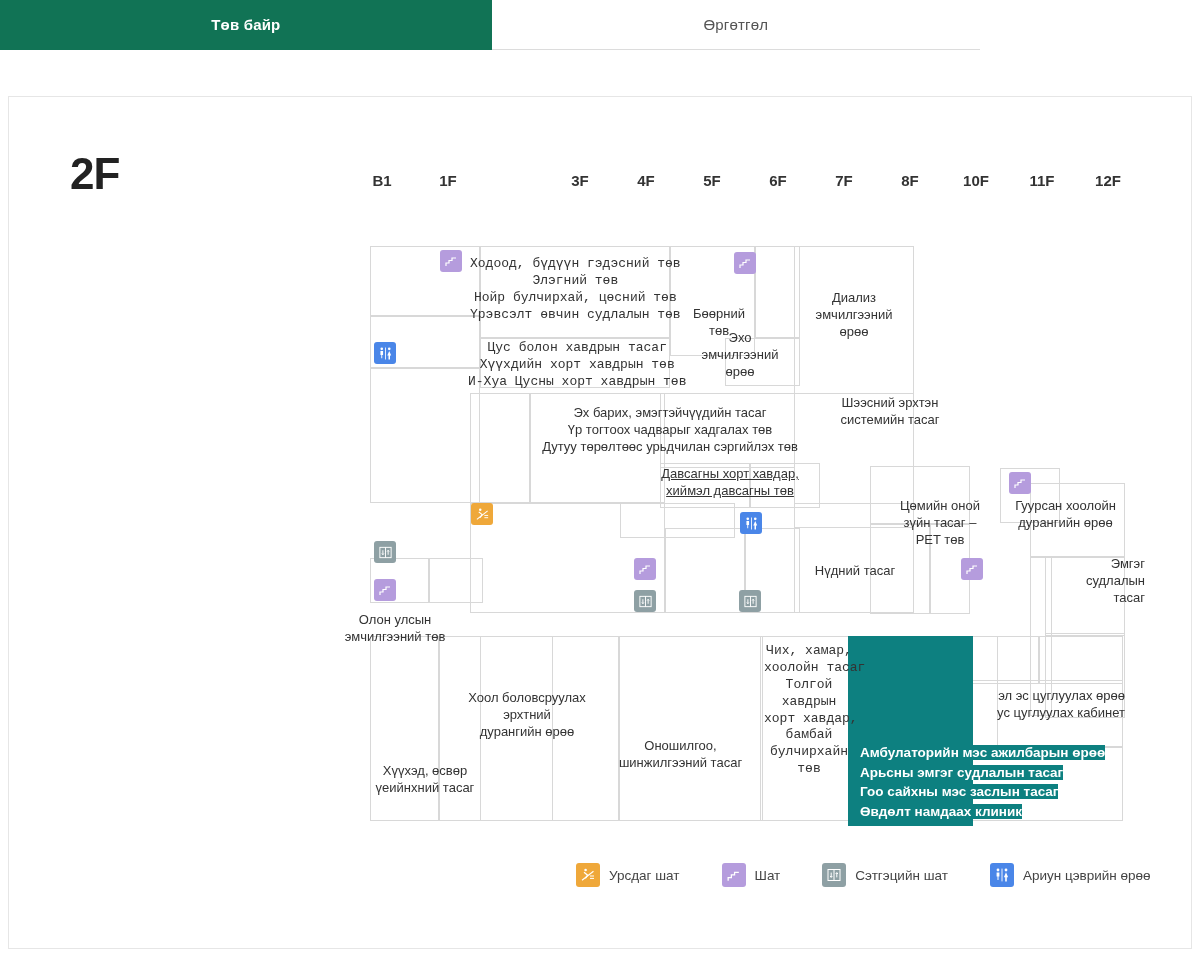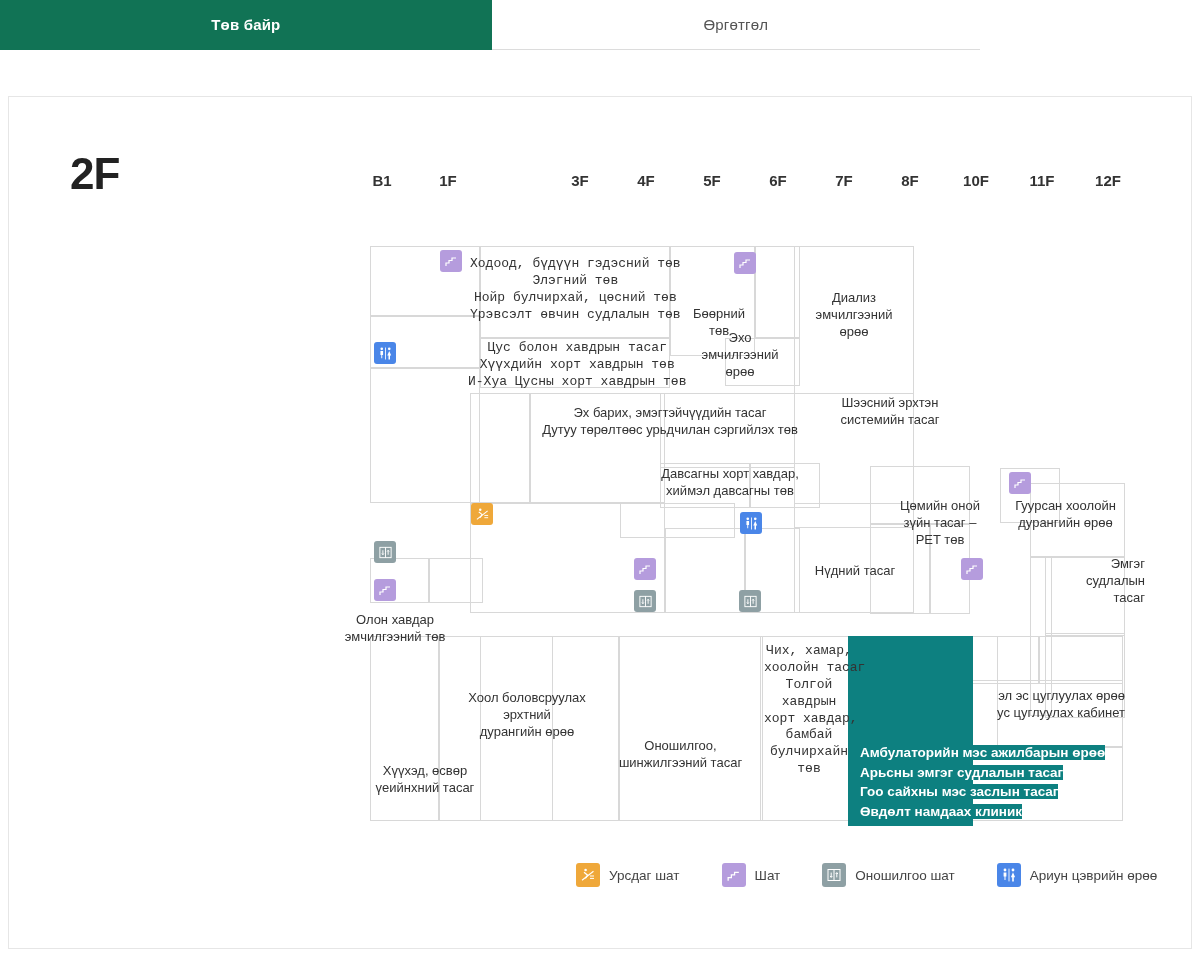--- a/index.html
+++ b/index.html
@@ -232,24 +232,25 @@
       <div>өрөө</div>
     </div>
 
     <div class="lbl c" style="left:490px; top:157px; width:140px;">
       <div>Шээсний эрхтэн</div>
       <div>системийн тасаг</div>
     </div>
 
     <div class="lbl c" style="left:175px; top:167px; width:330px;">
       <div>Эх барих, эмэгтэйчүүдийн тасаг</div>
+      <div>Үр тогтоох чадварыг хадгалах төв</div>
       <div>Дутуу төрөлтөөс урьдчилан сэргийлэх төв</div>
     </div>
 
-    <div class="lbl c" style="left:300px; top:228px; width:200px;">
+    <div class="lbl c" style="left:300px; top:228px; width:200px;text-decoration:underline;">
       <div>Давсагны хорт хавдар,</div>
       <div>хиймэл давсагны төв</div>
     </div>
 
 
     <div class="lbl c" style="left:555px; top:260px; width:110px;">
       <div>Цөмийн оной</div>
       <div>зүйн тасаг –</div>
       <div>PET төв</div>
     </div>
@@ -263,21 +264,21 @@
       <div>Нүдний тасаг</div>
     </div>
 
     <div class="lbl r" style="left:700px; top:318px; width:115px;">
       <div>Эмгэг</div>
       <div>судлалын</div>
       <div>тасаг</div>
     </div>
 
     <div class="lbl c" style="left:-5px; top:374px; width:140px;">
-      <div>Олон хавдар</div>
+      <div>Олон улсын</div>
       <div>эмчилгээний төв</div>
     </div>
 
     <div class="lbl c" style="left:30px; top:525px; width:130px;">
       <div>Хүүхэд, өсвөр</div>
       <div>үеийнхний тасаг</div>
     </div>
 
     <div class="lbl c" style="left:132px; top:452px; width:130px;">
       <div>Хоол боловсруулах</div>
@@ -433,21 +434,21 @@
 
     <div class="lg-item">
       <div class="lg-ico elev">
         <svg width="16" height="16" viewBox="0 0 16 16">
           <rect x="2" y="2.5" width="12" height="11" fill="none" stroke="#fff" stroke-width="1"></rect>
           <line x1="8" y1="2.5" x2="8" y2="13.5" stroke="#fff" stroke-width="1"></line>
           <path d="M5.2 5.6 v4.6 M5.2 10.4 l-1.1-1.4 M5.2 10.4 l1.1-1.4" stroke="#fff" stroke-width="1" fill="none"></path>
           <path d="M10.8 10.4 v-4.6 M10.8 5.6 l-1.1 1.4 M10.8 5.6 l1.1 1.4" stroke="#fff" stroke-width="1" fill="none"></path>
         </svg>
       </div>
-      <div class="lg-txt">Оношилгоо шат</div>
+      <div class="lg-txt">Сэтгэцийн шат</div>
     </div>
 
     <div class="lg-item">
       <div class="lg-ico rest">
         <svg width="16" height="16" viewBox="0 0 16 16">
           <circle cx="4" cy="3" r="1.4" fill="#fff"></circle>
             <path d="M2.6 5.4h2.8v4.2h-.9v3.4h-1v-3.4h-.9z" fill="#fff"></path>
           <line x1="8" y1="1.6" x2="8" y2="14.4" stroke="#fff" stroke-width="0.9"></line>
           <circle cx="12" cy="3" r="1.4" fill="#fff"></circle>
             <path d="M12 5.2l2.1 5h-1.3v4.2h-1.6V10.2h-1.3z" fill="#fff"></path>

